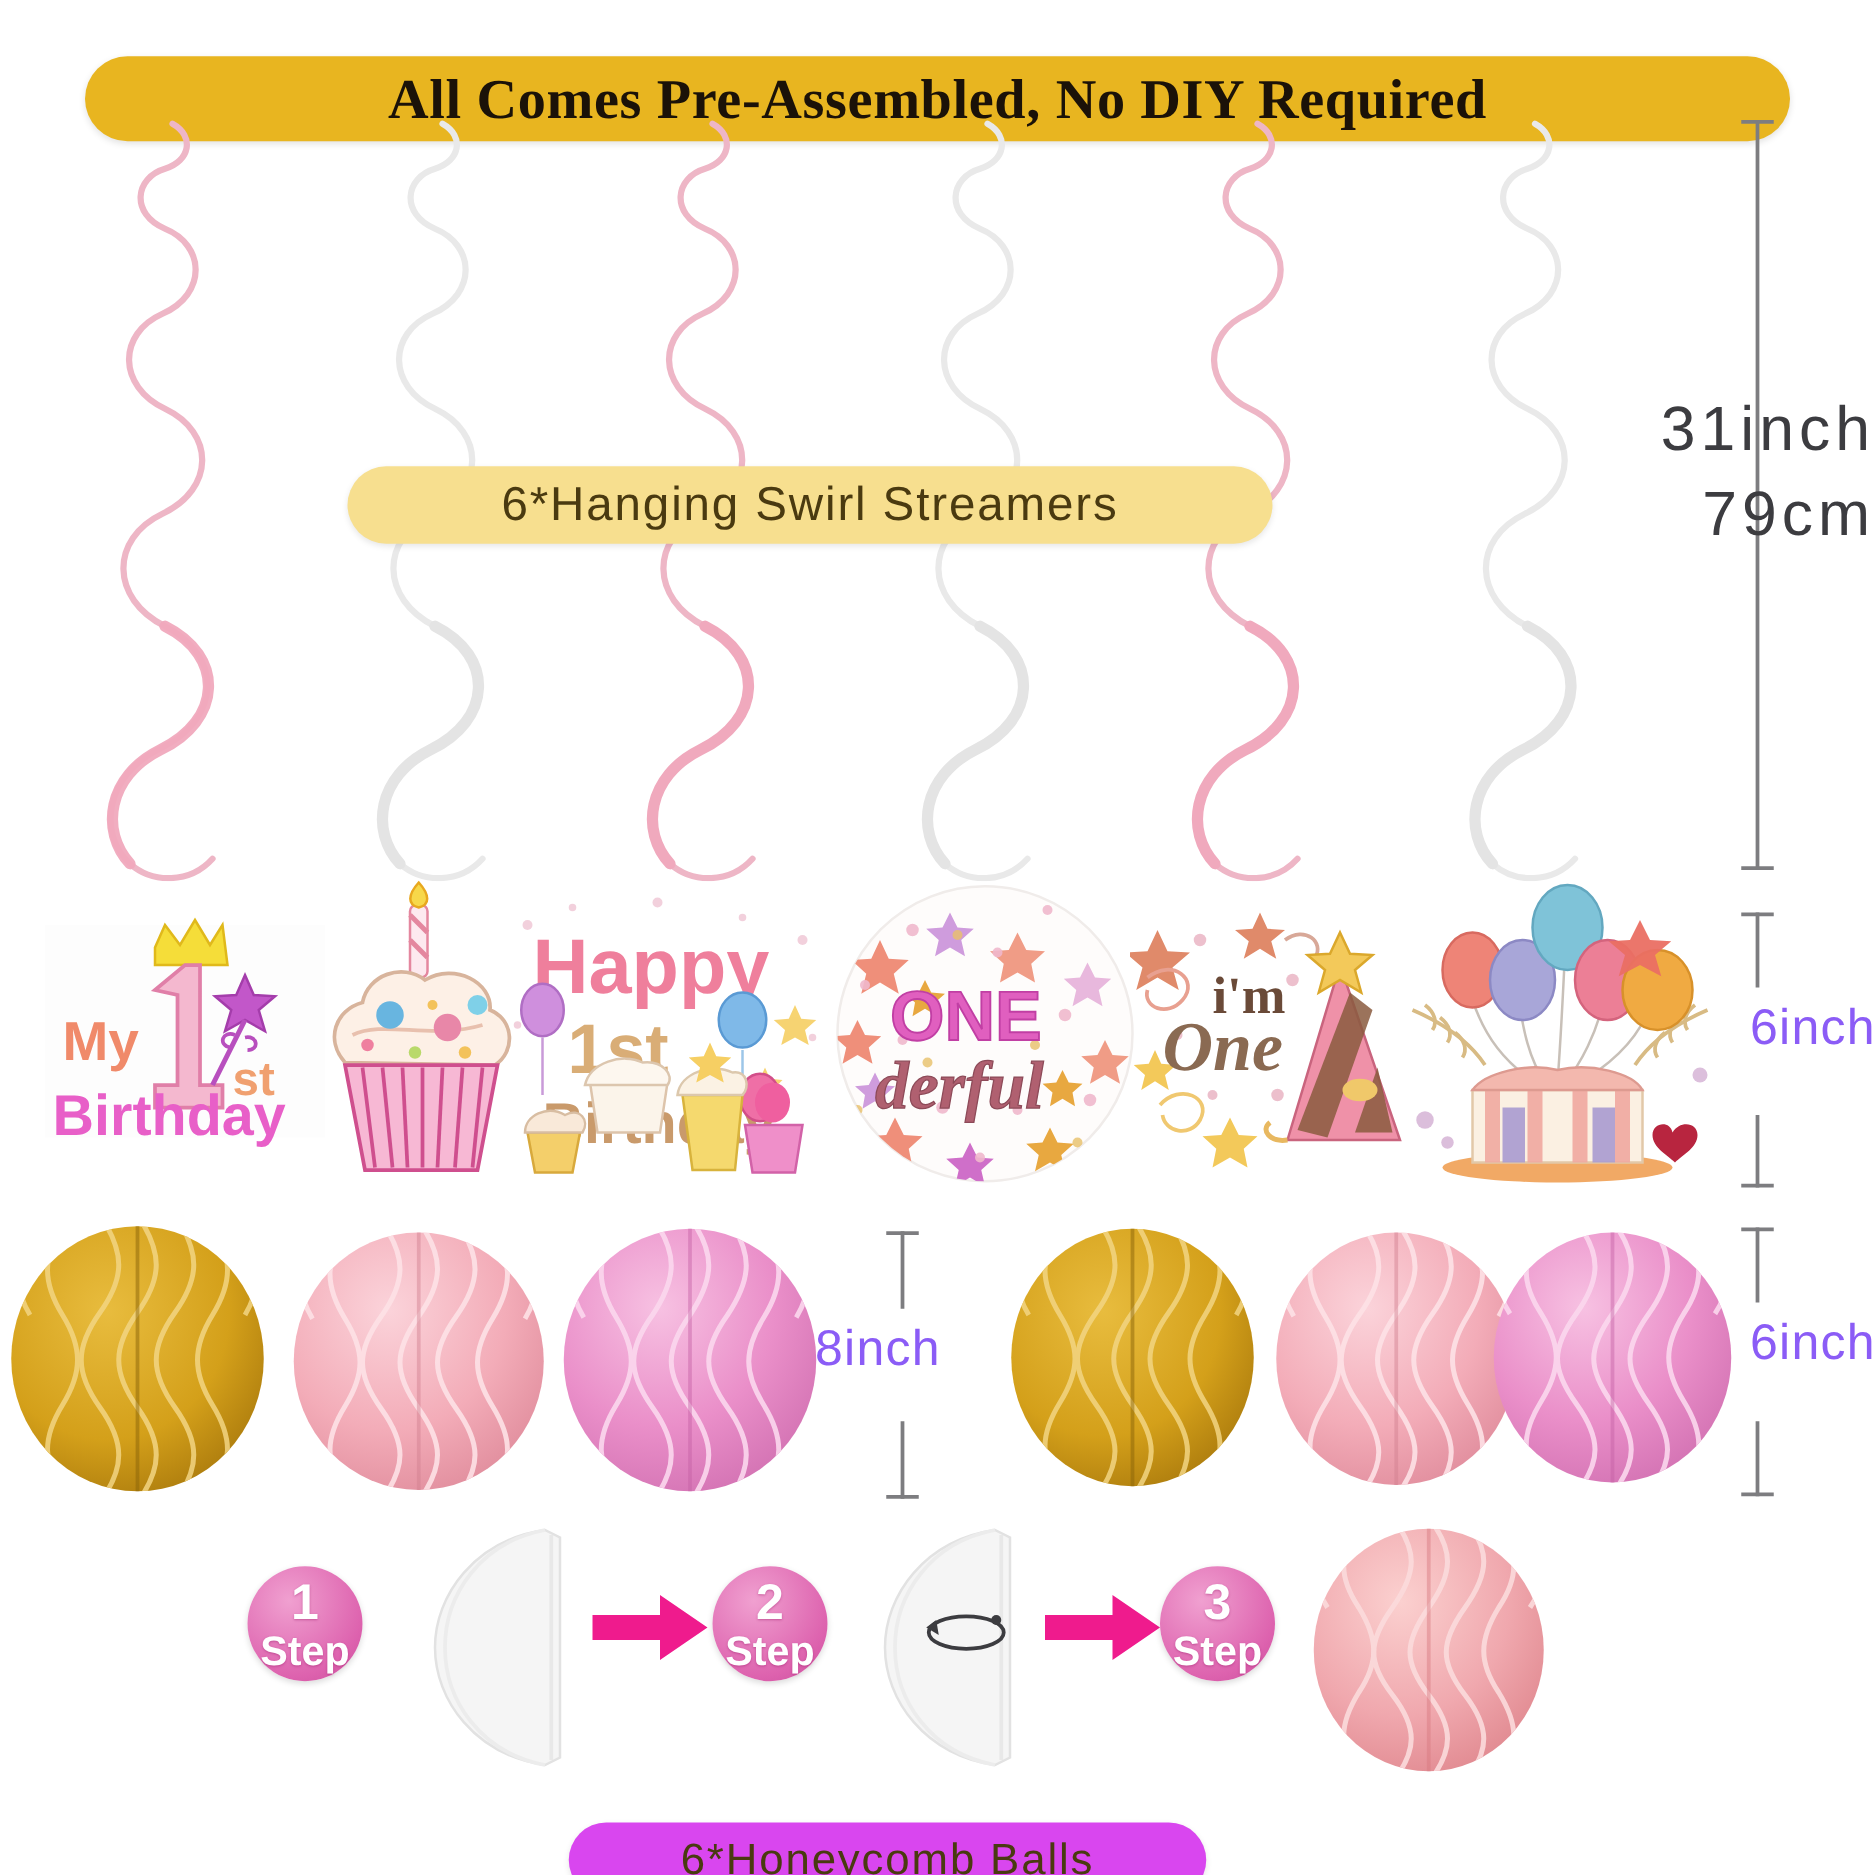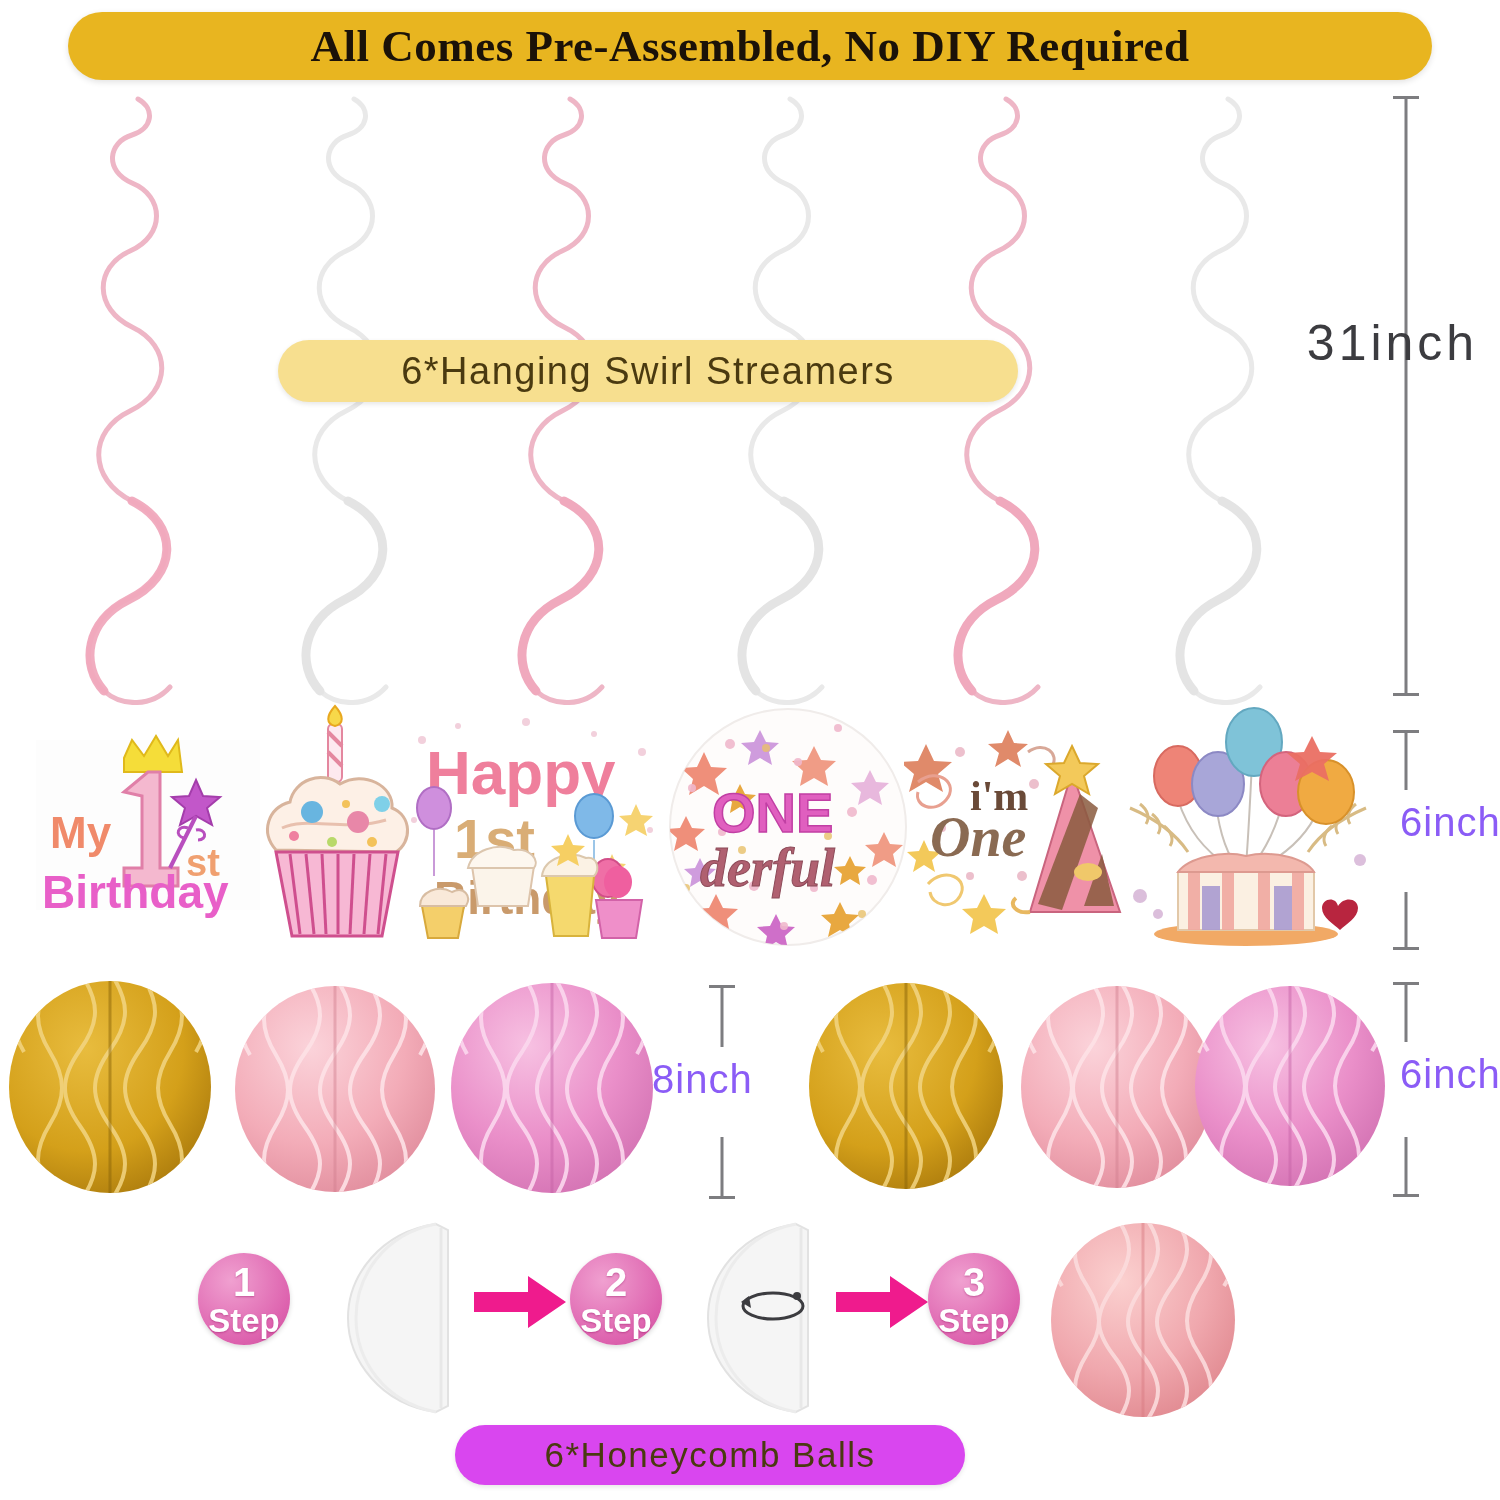--- a/index.html
+++ b/index.html
@@ -12,20 +12,21 @@
   }
   .stage{position:absolute;inset:0;}
 
   
   .banner{
     position:absolute;
     display:flex;align-items:center;justify-content:center;
     text-align:left;
     white-space:nowrap;
     border-radius:999px;
+    margin-top:33px;
   }
   #banner-top{
     left:68px;top:12px;width:1364px;height:68px;
     background:#e8b520;
     color:#1b1208;
     font-weight:bold;
     font-size:45px;
     letter-spacing:.5px;
     font-family:"Liberation Serif", serif;
     box-shadow:0 2px 6px rgba(0,0,0,.12);
@@ -68,21 +69,21 @@
     color:#8b5cf6;
     text-align:center;
   }
 
   #dim-swirl{left:1404px;top:96px;width:4px;height:610px;}
   #dim-swirl .seg1{top:0;height:600px;}
   #dim-swirl .cap-top{top:0;}
   #dim-swirl .cap-bot{top:597px;}
   #dim-swirl-labels{
     position:absolute;left:1285px;top:310px;width:215px;
-    text-align:center;color:#3c3c40;line-height:1.35;
+    text-align:right;color:#3c3c40;line-height:1.35;
   }
   .dimnum{font-size:50px;letter-spacing:4px;}
 
   #dim-card{left:1404px;top:730px;width:4px;height:220px;}
   #dim-card .seg1{top:0;height:60px;}
   #dim-card .seg2{top:162px;height:58px;}
   #dim-card .cap-top{top:0;}
   #dim-card .cap-bot{top:217px;}
   #dim-card .dimtext{top:70px;font-size:40px;letter-spacing:1px;left:-4px;transform:none;}
 
@@ -182,20 +183,21 @@
 
   <div class="banner" id="banner-swirl">6*Hanging Swirl Streamers</div>
 
   <div class="dim" id="dim-swirl">
     <div class="cap cap-top"></div>
     <div class="line seg1"></div>
     <div class="cap cap-bot"></div>
   </div>
   <div id="dim-swirl-labels">
     <div class="dimnum"><span>31inch</span></div>
+    <div class="dimnum"><span>79cm</span></div>
   </div>
 
   <div class="card" style="left:28px;width:240px;">
     <svg viewBox="0 0 240 250">
       <rect x="8" y="40" width="224" height="170" fill="#fdfdfd"></rect>
 
       <path d="M96,58 L104,40 L116,56 L128,36 L140,56 L150,40 L154,72 L96,72 Z" fill="#f5dd39" stroke="#e0b91b" stroke-width="2"></path>
 
       <path d="M96,92 L120,72 L132,72 L132,168 L150,168 L150,186 L96,186 L96,168 L114,168 L114,96 Z" fill="#f4b8cf" stroke="#e07fa8" stroke-width="3"></path>
 

